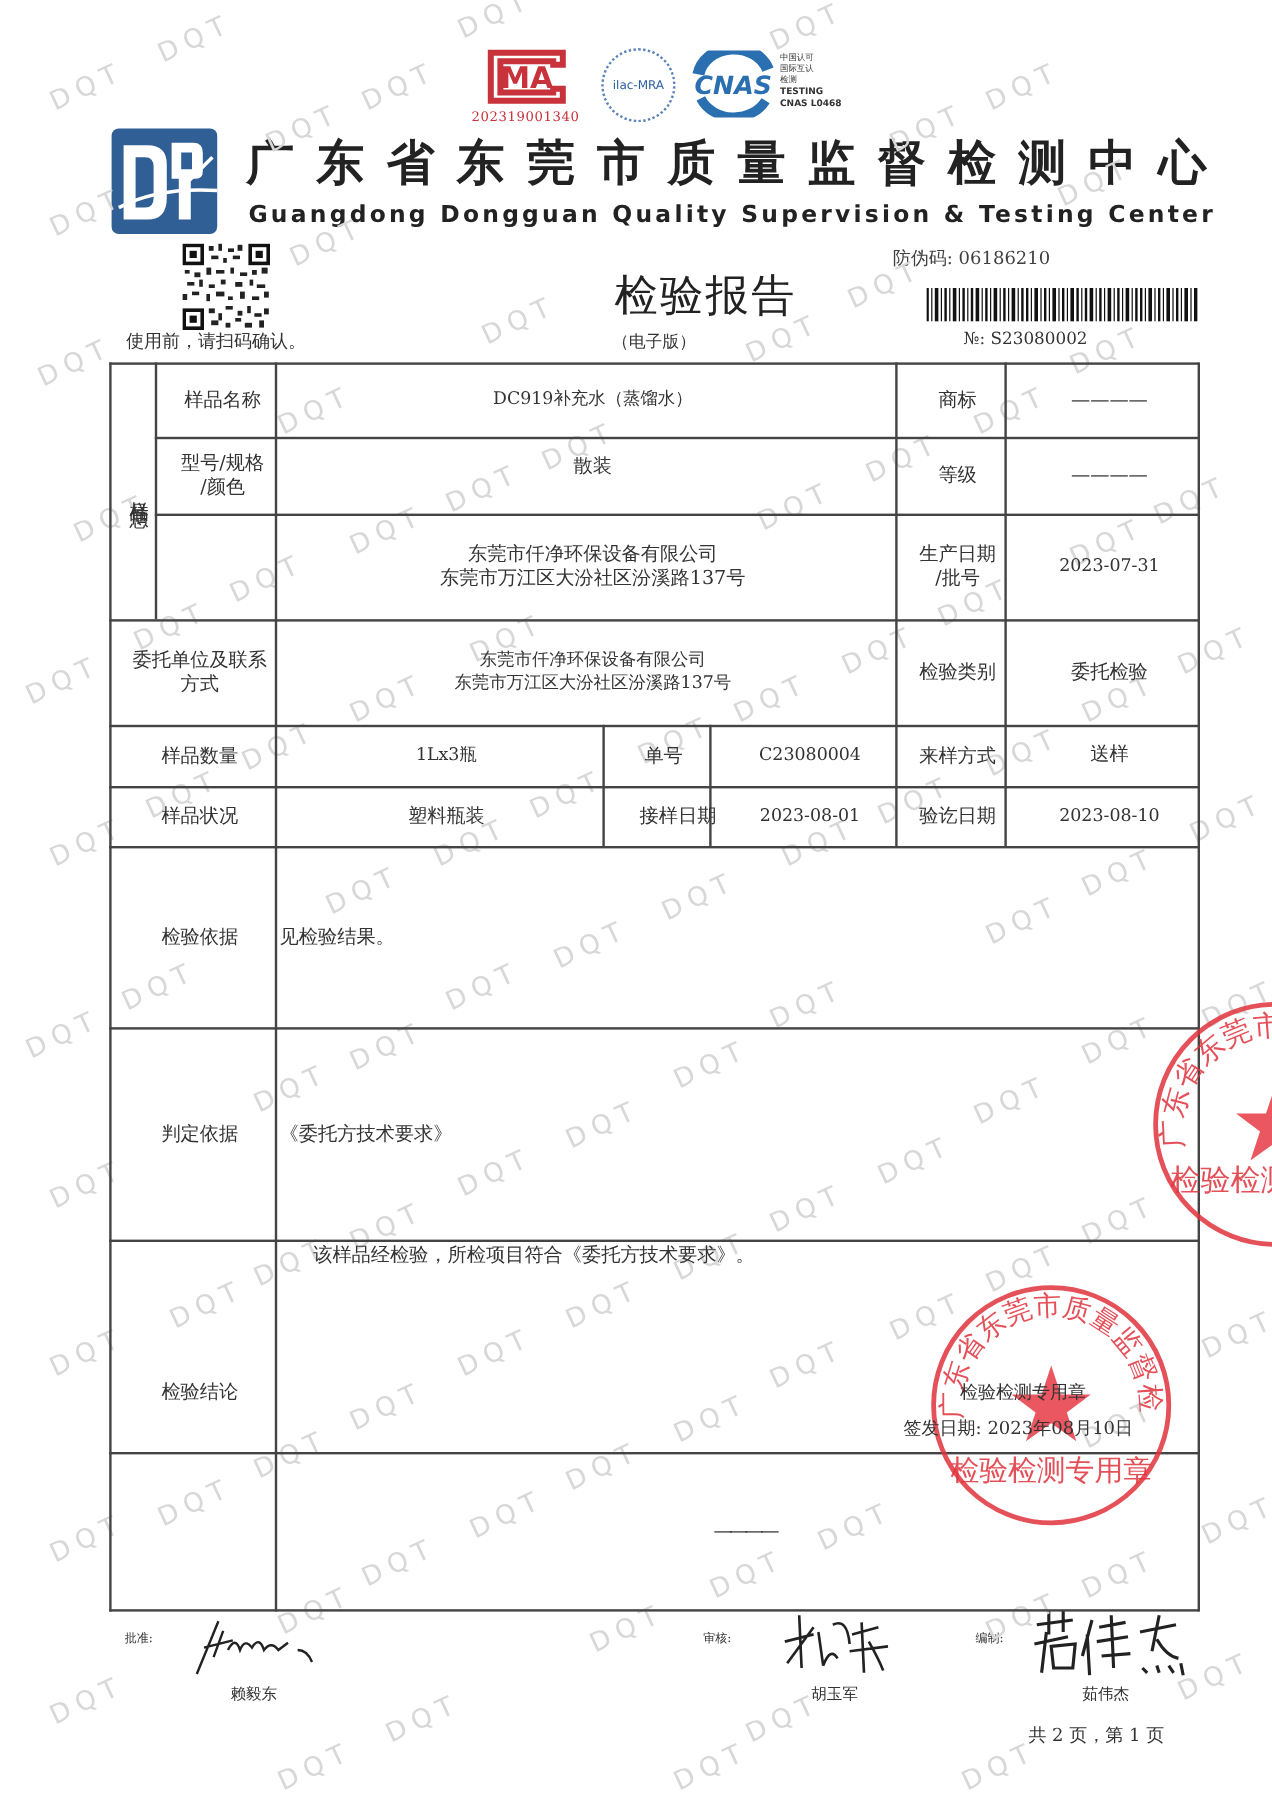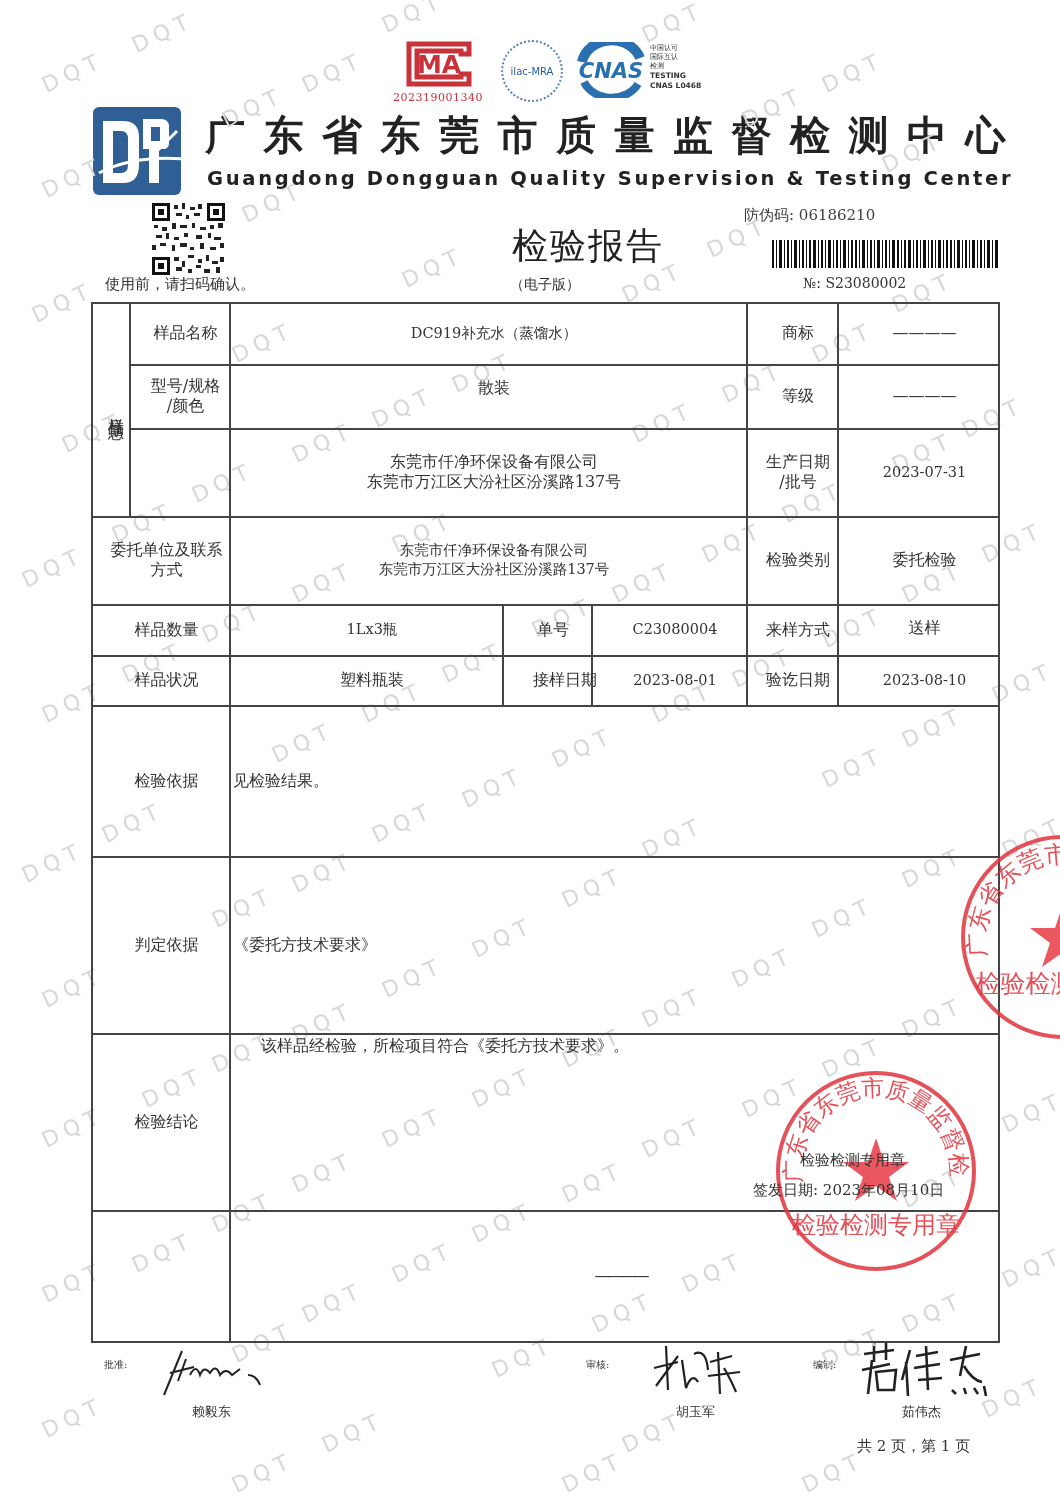--- a/index.html
+++ b/index.html
@@ -406,21 +406,21 @@
   <div class="cell small" style="left:500px;top:353px;width:155px;height:50px">2023-08-01</div>
   <div class="cell" style="left:655px;top:353px;width:91px;height:50px">验讫日期</div>
   <div class="cell small" style="left:746px;top:353px;width:162px;height:50px">2023-08-10</div>
 
   <div class="cell" style="left:0;top:403px;width:138px;height:151px">检验依据</div>
   <div class="cell left" style="left:138px;top:403px;width:770px;height:151px;padding-left:4px">见检验结果。</div>
 
   <div class="cell" style="left:0;top:554px;width:138px;height:177px">判定依据</div>
   <div class="cell left" style="left:138px;top:554px;width:770px;height:177px;padding-left:4px">《委托方技术要求》</div>
 
-  <div class="cell" style="left:0;top:731px;width:138px;height:177px">检验结论</div>
+  <div class="cell" style="left:0;top:769px;width:138px;height:177px">检验结论</div>
   <div class="cell left" style="left:138px;top:734px;width:770px;height:26px;padding-left:32px;align-items:flex-start">该样品经检验，所检项目符合《委托方技术要求》。</div>
 
   <div class="cell" style="left:138px;top:908px;width:770px;height:131px;letter-spacing:-3px">————</div>
 </div>
 
 <div class="issue" style="left:800px;top:1151px">检验检测专用章</div>
 <div class="issue" style="left:753px;top:1181px">
   <span>签发日期:</span>
   <span>2023年08月10日</span>
 </div>

